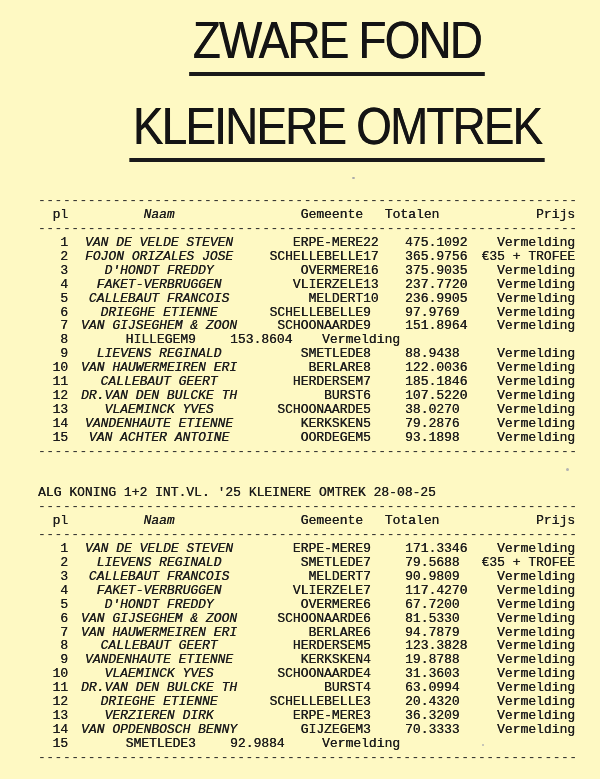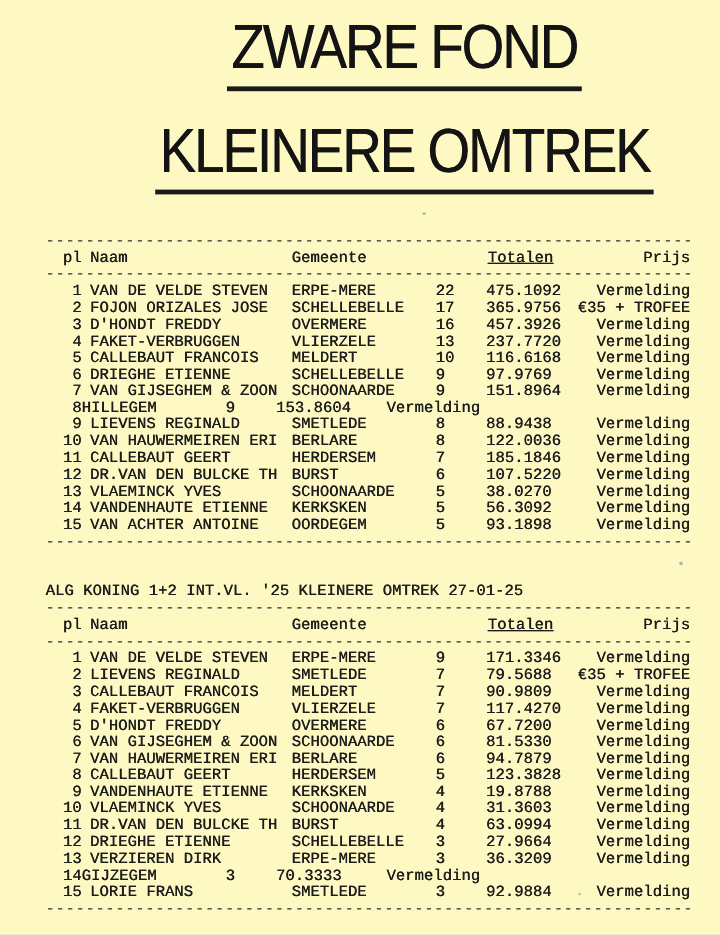--- a/index.html
+++ b/index.html
@@ -33,26 +33,26 @@
   .rtable-1{margin-top:32px;}
   .rtable-2{margin-top:28px;}
   .t-title{white-space:nowrap;text-shadow:0.3px 0 0 currentColor;}
   .divider{
     white-space:nowrap;overflow:hidden;height:13.9px;
     letter-spacing:0.5px;color:#2a2a2a;
   }
   .row{display:flex;white-space:nowrap;text-shadow:0.3px 0 0 currentColor;}
   .row span{display:block;overflow:visible;}
   .c-pl   {width:30px;text-align:right;}
-  .c-naam {width:175px;padding-left:7px;box-sizing:border-box;text-align:left;}
-  .c-gem  {width:120px;text-align:left;}
+  .c-naam {width:175px;padding-left:7px;box-sizing:border-box;text-align:center;font-style:italic;}
+  .c-gem  {width:120px;text-align:right;}
   .c-cnt  {width:42px;text-align:left;}
   .c-tot  {width:76px;text-align:left;}
   .c-prijs{width:94px;text-align:right;}
-  .c-totalen{width:118px;text-align:right;padding-right:20px;box-sizing:border-box;text-decoration:underline;}
+  .c-totalen{width:118px;text-align:center;padding-right:20px;box-sizing:border-box;}
   
   .speck{position:absolute;border-radius:50%;background:#a8a8a8;}
   .speck-1{left:352px;top:177px;width:3px;height:2px;}
   .speck-2{left:566px;top:468px;width:3px;height:3px;background:#b2b2b2;}
   .speck-3{left:554px;top:518px;width:2px;height:2px;background:#bcbcbc;}
   .speck-4{left:482px;top:744px;width:2px;height:2px;background:#b5b5b5;}
 </style>
 </head>
 <body>
 
@@ -91,39 +91,39 @@
           <span class="c-cnt">17</span>
           <span class="c-tot">365.9756</span>
           <span class="c-prijs">€35 + TROFEE</span>
         </div>
 
         <div class="row">
           <span class="c-pl">3</span>
           <span class="c-naam">D'HONDT FREDDY</span>
           <span class="c-gem">OVERMERE</span>
           <span class="c-cnt">16</span>
-          <span class="c-tot">457.3926</span>
+          <span class="c-tot">375.9035</span>
           <span class="c-prijs">Vermelding</span>
         </div>
 
         <div class="row">
           <span class="c-pl">4</span>
           <span class="c-naam">FAKET-VERBRUGGEN</span>
           <span class="c-gem">VLIERZELE</span>
           <span class="c-cnt">13</span>
           <span class="c-tot">237.7720</span>
           <span class="c-prijs">Vermelding</span>
         </div>
 
         <div class="row">
           <span class="c-pl">5</span>
           <span class="c-naam">CALLEBAUT FRANCOIS</span>
           <span class="c-gem">MELDERT</span>
           <span class="c-cnt">10</span>
-          <span class="c-tot">116.6168</span>
+          <span class="c-tot">236.9905</span>
           <span class="c-prijs">Vermelding</span>
         </div>
 
         <div class="row">
           <span class="c-pl">6</span>
           <span class="c-naam">DRIEGHE ETIENNE</span>
           <span class="c-gem">SCHELLEBELLE</span>
           <span class="c-cnt">9</span>
           <span class="c-tot">97.9769</span>
           <span class="c-prijs">Vermelding</span>
@@ -189,38 +189,38 @@
           <span class="c-cnt">5</span>
           <span class="c-tot">38.0270</span>
           <span class="c-prijs">Vermelding</span>
         </div>
 
         <div class="row">
           <span class="c-pl">14</span>
           <span class="c-naam">VANDENHAUTE ETIENNE</span>
           <span class="c-gem">KERKSKEN</span>
           <span class="c-cnt">5</span>
-          <span class="c-tot">56.3092</span>
+          <span class="c-tot">79.2876</span>
           <span class="c-prijs">Vermelding</span>
         </div>
 
         <div class="row">
           <span class="c-pl">15</span>
           <span class="c-naam">VAN ACHTER ANTOINE</span>
           <span class="c-gem">OORDEGEM</span>
           <span class="c-cnt">5</span>
           <span class="c-tot">93.1898</span>
           <span class="c-prijs">Vermelding</span>
         </div>
       </div>
     <div class="divider">--------------------------------------------------------------------------------</div>
   </section>
 
   <section class="rtable rtable-2">
-    <div class="t-title">ALG KONING 1+2 INT.VL. '25 KLEINERE OMTREK 27-01-25</div>
+    <div class="t-title">ALG KONING 1+2 INT.VL. '25 KLEINERE OMTREK 28-08-25</div>
     <div class="divider">--------------------------------------------------------------------------------</div>
     <div class="row">
       <span class="c-pl">pl</span>
       <span class="c-naam">Naam</span>
       <span class="c-gem">Gemeente</span>
       <span class="c-totalen">Totalen</span>
       <span class="c-prijs">Prijs</span>
     </div>
     <div class="divider">--------------------------------------------------------------------------------</div>
     <div class="rows">
@@ -322,44 +322,44 @@
           <span class="c-cnt">4</span>
           <span class="c-tot">63.0994</span>
           <span class="c-prijs">Vermelding</span>
         </div>
 
         <div class="row">
           <span class="c-pl">12</span>
           <span class="c-naam">DRIEGHE ETIENNE</span>
           <span class="c-gem">SCHELLEBELLE</span>
           <span class="c-cnt">3</span>
-          <span class="c-tot">27.9664</span>
+          <span class="c-tot">20.4320</span>
           <span class="c-prijs">Vermelding</span>
         </div>
 
         <div class="row">
           <span class="c-pl">13</span>
           <span class="c-naam">VERZIEREN DIRK</span>
           <span class="c-gem">ERPE-MERE</span>
           <span class="c-cnt">3</span>
           <span class="c-tot">36.3209</span>
           <span class="c-prijs">Vermelding</span>
         </div>
 
         <div class="row">
           <span class="c-pl">14</span>
+          <span class="c-naam">VAN OPDENBOSCH BENNY</span>
           <span class="c-gem">GIJZEGEM</span>
           <span class="c-cnt">3</span>
           <span class="c-tot">70.3333</span>
           <span class="c-prijs">Vermelding</span>
         </div>
 
         <div class="row">
           <span class="c-pl">15</span>
-          <span class="c-naam">LORIE FRANS</span>
           <span class="c-gem">SMETLEDE</span>
           <span class="c-cnt">3</span>
           <span class="c-tot">92.9884</span>
           <span class="c-prijs">Vermelding</span>
         </div>
       </div>
     <div class="divider">--------------------------------------------------------------------------------</div>
   </section>
 
   <div class="speck speck-1"></div>

